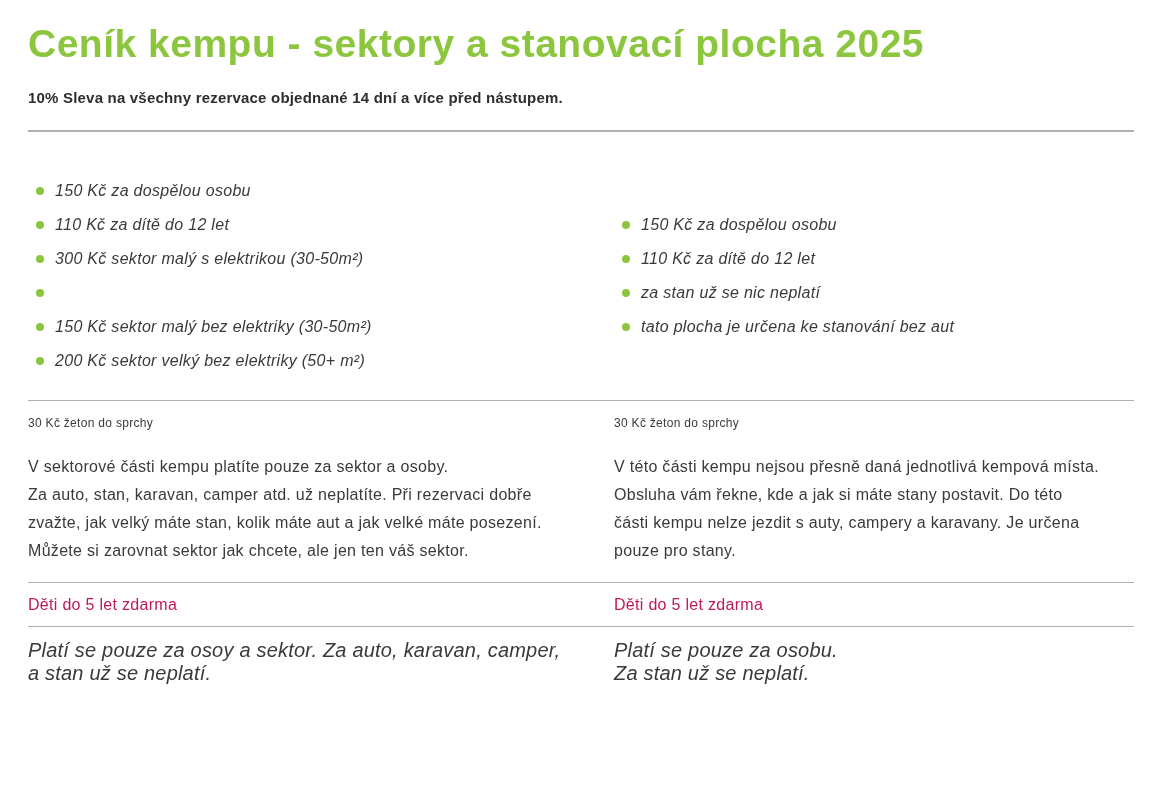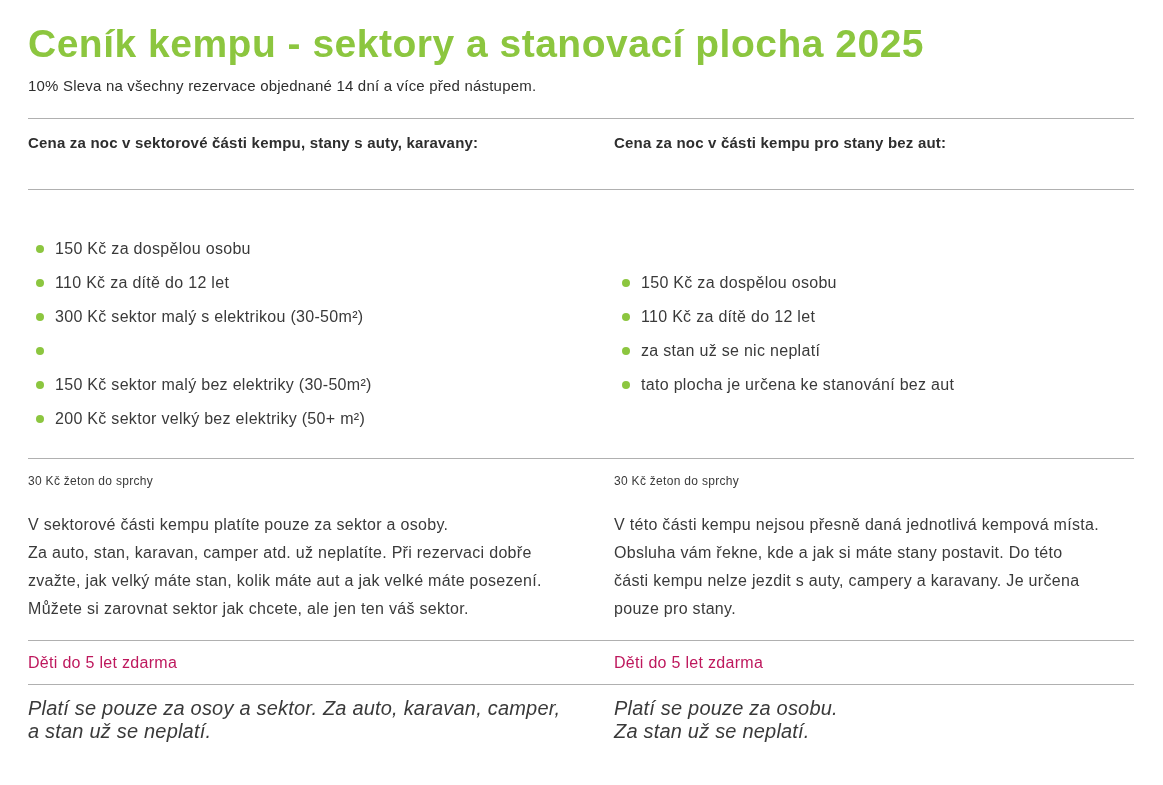--- a/index.html
+++ b/index.html
@@ -11,37 +11,37 @@
     overflow:hidden;
   }
   .page{padding:0 29px 0 28px;}
 
   h1.title{
     margin:0;padding-top:27px;
     font-size:39px;line-height:34px;font-weight:bold;
     color:#8cc63f;letter-spacing:.5px;
   }
   p.subtitle{
-    margin:17px 0 0;
-    font-size:15px;line-height:15px;font-weight:normal;
+    margin:29px 0 0;
+    font-size:15px;line-height:15px;font-weight:bold;
     color:#2e2e2e;letter-spacing:.2px;
   }
   .divider{border:none;border-top:1px solid #b0b0b0;margin:0;}
   .d1{margin-top:25px;}
 
   .grid{display:grid;grid-template-columns:586px 1fr;}
 
   .headers{padding:16px 0 38px;}
   .headers h2{
     margin:0;font-size:15px;line-height:16px;font-weight:bold;
     color:#2e2e2e;letter-spacing:.2px;
   }
 
   .bullets-row{padding:42px 0 22px;}
-  ul.blist{list-style:none;margin:0;padding:0 0 0 8px;}
+  ul.blist{list-style:none;margin:0;padding:0 0 0 8px;font-style:italic;}
   ul.blist li{font-size:16px;line-height:34px;letter-spacing:.3px;color:#3a3a3a;}
   ul.blist.offset{margin-top:34px;}
   .dot{
     display:inline-block;width:8px;height:8px;border-radius:50%;
     background:#8cc63f;margin-right:11px;vertical-align:1px;
   }
 
   .shower-row{padding:14px 0 17px;}
   p.shower{margin:0;font-size:12px;line-height:17px;letter-spacing:.3px;color:#3a3a3a;}
   p.para{
@@ -62,24 +62,20 @@
 <body>
 
 <main class="page">
 
   <h1 class="title">Ceník kempu - sektory a stanovací plocha 2025</h1>
 
   <p class="subtitle">10% Sleva na všechny rezervace objednané 14 dní a více před nástupem.</p>
 
   <hr class="divider d1">
 
-  <section class="grid headers">
-    <h2>Cena za noc v sektorové části kempu, stany s auty, karavany:</h2>
-    <h2>Cena za noc v části kempu pro stany bez aut:</h2>
-  </section>
 
   <hr class="divider">
 
   <section class="grid bullets-row">
     <ul class="blist">
       <li><span class="dot"></span><span>150 Kč za dospělou osobu</span></li>
       <li><span class="dot"></span><span>110 Kč za dítě do 12 let</span></li>
       <li><span class="dot"></span><span>300 Kč sektor malý s elektrikou (30-50m²)</span></li>
       <li><span class="dot"></span></li>
       <li><span class="dot"></span><span>150 Kč sektor malý bez elektriky (30-50m²)</span></li>

